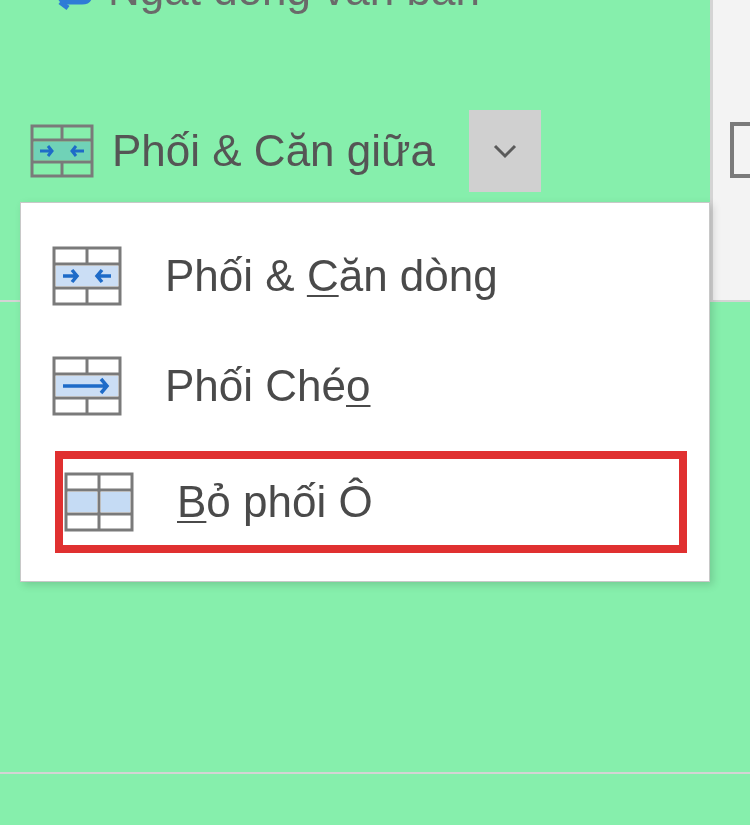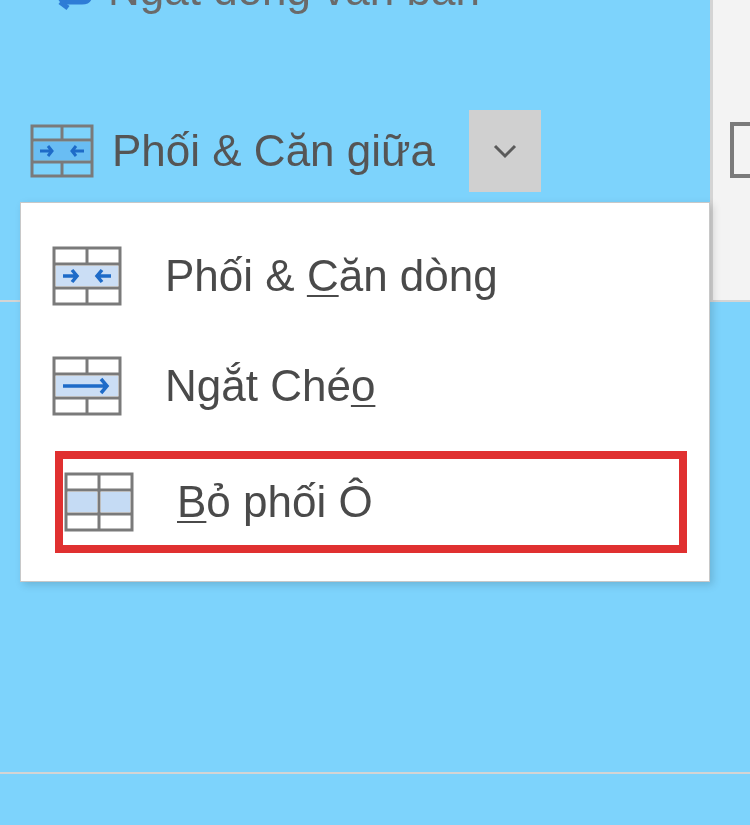--- a/index.html
+++ b/index.html
@@ -9,21 +9,21 @@
     }
     body {
       font-family: 'Segoe UI', Tahoma, sans-serif;
       background: #f3f3f3;
       width: 750px;
       height: 825px;
       overflow: hidden;
       position: relative;
     }
     .ribbon-area {
-      background: #7dd3fc;
+      background: #86efac;
       padding: 0 20px;
       position: relative;
       height: 100%;
     }
     .truncated-top {
       position: absolute;
       top: -40px;
       left: 40px;
       display: flex;
       align-items: center;
@@ -225,21 +225,21 @@
         <svg width="72" height="62" viewBox="0 0 72 62">
           <rect x="3" y="3" width="66" height="56" fill="none" stroke="#7a7a7a" stroke-width="3"></rect>
           <line x1="3" y1="19" x2="69" y2="19" stroke="#7a7a7a" stroke-width="3"></line>
           <line x1="3" y1="43" x2="69" y2="43" stroke="#7a7a7a" stroke-width="3"></line>
           <line x1="36" y1="3" x2="36" y2="19" stroke="#7a7a7a" stroke-width="3"></line>
           <line x1="36" y1="43" x2="36" y2="59" stroke="#7a7a7a" stroke-width="3"></line>
           <rect x="5" y="21" width="62" height="20" fill="#2e7cd6" opacity="0.25"></rect>
           <path d="M 12 31 L 56 31 M 50 24 L 56 31 L 50 38" stroke="#1e6bc8" stroke-width="3.5" fill="none"></path>
         </svg>
       </span>
-      <span><span>Ngắt Ché</span><span class="underline-letter">o</span><span></span></span>
+      <span><span>Phối Ché</span><span class="underline-letter">o</span><span></span></span>
     </div>
 
 
     <div class="menu-item highlighted">
       <span class="menu-icon-box">
         <svg width="72" height="62" viewBox="0 0 72 62">
           <rect x="3" y="3" width="66" height="56" fill="none" stroke="#7a7a7a" stroke-width="3"></rect>
           <line x1="3" y1="19" x2="69" y2="19" stroke="#7a7a7a" stroke-width="3"></line>
           <line x1="3" y1="43" x2="69" y2="43" stroke="#7a7a7a" stroke-width="3"></line>
           <line x1="36" y1="3" x2="36" y2="59" stroke="#7a7a7a" stroke-width="3"></line>

